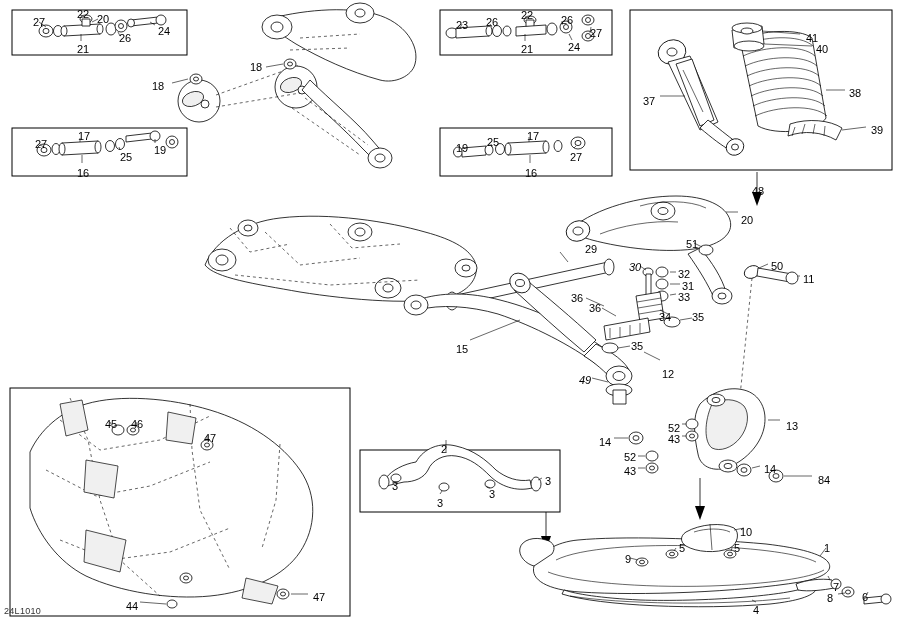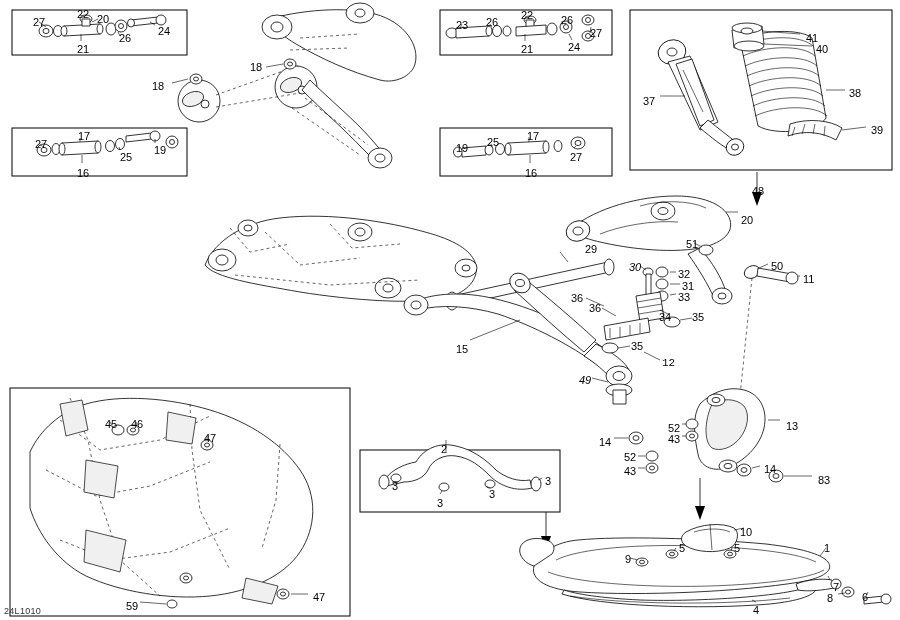--- a/index.html
+++ b/index.html
@@ -563,42 +563,42 @@
   <div class="callout" style="left:771px; top:261px;">50</div>
   <div class="callout" style="left:803px; top:274px;">11</div>
   <div class="callout" style="left:682px; top:281px;">31</div>
   <div class="callout" style="left:678px; top:292px;">33</div>
   <div class="callout" style="left:571px; top:293px;">36</div>
   <div class="callout" style="left:589px; top:303px;">36</div>
   <div class="callout" style="left:659px; top:312px;">34</div>
   <div class="callout" style="left:692px; top:312px;">35</div>
   <div class="callout" style="left:456px; top:344px;">15</div>
   <div class="callout" style="left:631px; top:341px;">35</div>
-  <div class="callout" style="left:662px; top:358px;font-family:Liberation Mono, monospace;">12</div>
+  <div class="callout" style="left:662px; top:369px;">12</div>
   <div class="callout" style="left:579px; top:375px;font-style:italic;">49</div>
 
   <div class="callout" style="left:668px; top:423px;">52</div>
   <div class="callout" style="left:668px; top:434px;">43</div>
   <div class="callout" style="left:786px; top:421px;">13</div>
   <div class="callout" style="left:599px; top:437px;">14</div>
   <div class="callout" style="left:624px; top:452px;">52</div>
   <div class="callout" style="left:624px; top:466px;">43</div>
   <div class="callout" style="left:764px; top:464px;">14</div>
-  <div class="callout" style="left:818px; top:475px;">83</div>
+  <div class="callout" style="left:818px; top:475px;">84</div>
 
   <div class="callout" style="left:441px; top:444px;">2</div>
   <div class="callout" style="left:392px; top:481px;">3</div>
   <div class="callout" style="left:545px; top:476px;">3</div>
   <div class="callout" style="left:489px; top:489px;">3</div>
   <div class="callout" style="left:437px; top:498px;">3</div>
 
   <div class="callout" style="left:105px; top:419px;">45</div>
   <div class="callout" style="left:131px; top:419px;">46</div>
   <div class="callout" style="left:204px; top:433px;">47</div>
-  <div class="callout" style="left:126px; top:601px;">59</div>
+  <div class="callout" style="left:126px; top:601px;">44</div>
   <div class="callout" style="left:313px; top:592px;">47</div>
 
   <div class="callout" style="left:740px; top:527px;">10</div>
   <div class="callout" style="left:824px; top:543px;">1</div>
   <div class="callout" style="left:679px; top:543px;">5</div>
   <div class="callout" style="left:734px; top:543px;">5</div>
   <div class="callout" style="left:625px; top:554px;">9</div>
   <div class="callout" style="left:833px; top:582px;">7</div>
   <div class="callout" style="left:827px; top:593px;">8</div>
   <div class="callout" style="left:862px; top:592px;">6</div>

